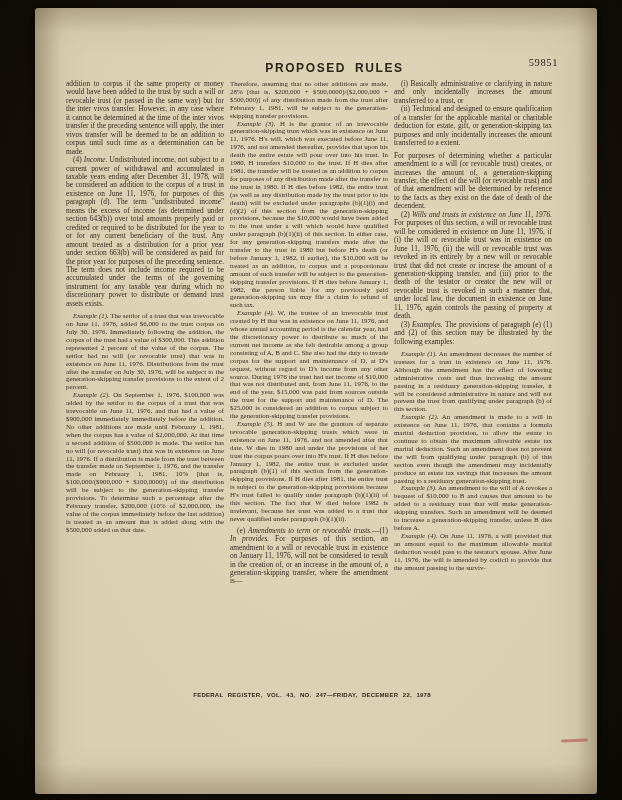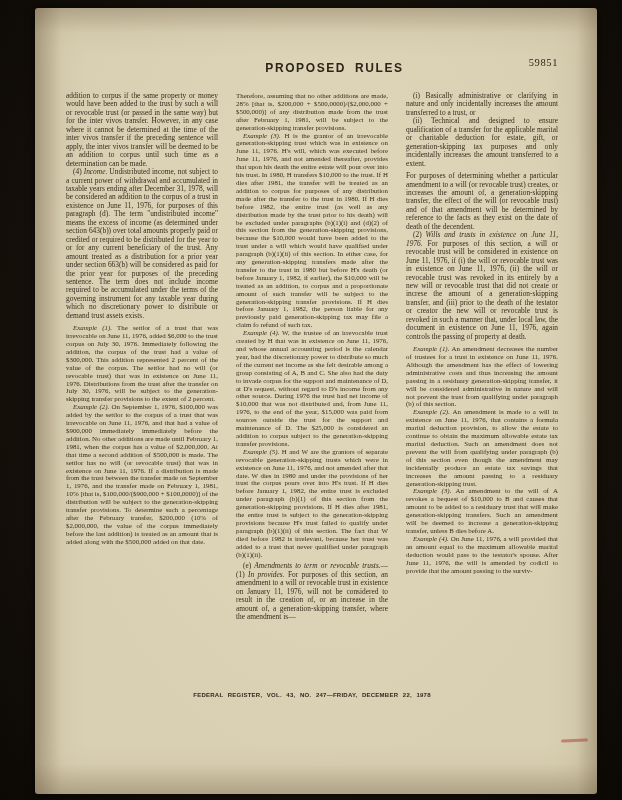--- a/index.html
+++ b/index.html
@@ -30,21 +30,21 @@
     font-family:"Liberation Sans", sans-serif; font-weight:bold;
     font-size:12px; letter-spacing:1.6px; word-spacing:4px; color:#2d251a;
     white-space:nowrap;
     padding-left:45px;
   }
   .page-number{
     position:absolute; right:0; top:-1px;
     font-family:"Liberation Serif", serif; font-weight:normal;
     font-size:10.5px; letter-spacing:.6px; color:#2d251a;
   }
-  .columns{ display:flex; gap:18px; margin-top:18px; }
+  .columns{ display:flex; gap:6px; margin-top:6px; }
   .col{ width:158px; height:618px; overflow:hidden; }
   .para{
     margin:0; text-align:justify; text-indent:7px; color:var(--ink);
     hyphens:auto; -webkit-hyphens:auto;
   }
   .para i{ font-style:italic; }
   .body{ font-size:7.4px; line-height:8.45px; }
   .example{ font-size:6.9px; line-height:7.9px; }
   .noindent{ text-indent:0; }
   .spaced{ margin-top:4px; }
@@ -80,20 +80,21 @@
           <p class="para example"><i>Example (3).</i><span> H is the grantor of an irrevocable generation-skipping trust which was in existence on June 11, 1976. H's will, which was executed before June 11, 1976, and not amended thereafter, provides that upon his death the entire estate will pour over into his trust. In 1980, H transfers $10,000 to the trust. If H dies after 1981, the transfer will be treated as an addition to corpus for purposes of any distribution made after the transfer to the trust in 1980. If H dies before 1982, the entire trust (as well as any distribution made by the trust prior to his death) will be excluded under paragraphs (b)(1)(i) and (d)(2) of this section from the generation-skipping provisions, because the $10,000 would have been added to the trust under a will which would have qualified under paragraph (b)(1)(ii) of this section. In either case, for any generation-skipping transfers made after the transfer to the trust in 1980 but before H's death (or before January 1, 1982, if earlier), the $10,000 will be treated as an addition, to corpus and a proportionate amount of such transfer will be subject to the generation-skipping transfer provisions. If H dies before January 1, 1982, the person liable for any previously paid generation-skipping tax may file a claim fo refund of such tax.</span></p>
           <p class="para example"><i>Example (4).</i><span> W, the trustee of an irrevocable trust created by H that was in existence on June 11, 1976, and whose annual accounting period is the calendar year, had the discretionary power to distribute so much of the current net income as she felt desirable among a group consisting of A, B and C. She also had the duty to invade corpus for the support and maintenance of D, at D's request, without regard to D's income from any other source. During 1976 the trust had net income of $10,000 that was not distributed and, from June 11, 1976, to the end of the year, $15,000 was paid from sources outside the trust for the support and maintenance of D. The $25,000 is considered an addition to corpus subject to the generation-skipping transfer provisions.</span></p>
           <p class="para example"><i>Example (5).</i><span> H and W are the grantors of separate revocable generation-skipping trusts which were in existence on June 11, 1976, and not amended after that date. W dies in 1980 and under the provisions of her trust the corpus pours over into H's trust. If H dies before January 1, 1982, the entire trust is excluded under paragraph (b)(1) of this section from the generation-skipping provisions. If H dies after 1981, the entire trust is subject to the generation-skipping provisions because H's trust failed to qualify under paragraph (b)(1)(ii) of this section. The fact that W died before 1982 is irrelevant, because her trust was added to a trust that never qualified under paragraph (b)(1)(ii).</span></p>
           <p class="para body spaced"><span>(e) </span><i>Amendments to term or revocable trusts.</i><span>—(1) </span><i>In provides.</i><span> For purposes of this section, an amendment to a will or revocable trust in existence on January 11, 1976, will not be considered to result in the creation of, or an increase in the amount of, a generation-skipping transfer, where the amendment is—</span></p>
         </div>
       <div class="col">
           <p class="para body"><span>(i) Basically administrative or clarifying in nature and only incidentally increases the amount transferred to a trust, or</span></p>
           <p class="para body"><span>(ii) Technical and designed to ensure qualification of a transfer for the applicable marital or charitable deduction for estate, gift, or generation-skipping tax purposes and only incidentally increases the amount transferred to a extent.</span></p>
           <p class="para body noindent spaced"><span>For purposes of determining whether a particular amendment to a will (or revocable trust) creates, or increases the amount of, a generation-skipping transfer, the effect of the will (or revocable trust) and of that amendment will be determined by reference to the facts as they exist on the date of death of the decendent.</span></p>
           <p class="para body"><span>(2) </span><i>Wills and trusts in existence on June 11, 1976.</i><span> For purposes of this section, a will or revocable trust will be considered in existence on June 11, 1976, if (i) the will or revocable trust was in existence on June 11, 1976, (ii) the will or revocable trust was revoked in its entirely by a new will or revocable trust that did not create or increse the amount of a generation-skipping transfer, and (iii) prior to the death of the testator or creator the new will or revocable trust is revoked in such a manner that, under local law, the document in existence on June 11, 1976, again controls the passing of property at death.</span></p>
+          <p class="para body"><span>(3) </span><i>Examples.</i><span> The provisions of paragraph (e) (1) and (2) of this section may be illustrated by the following examples:</span></p>
           <p class="para example spaced"><i>Example (1).</i><span> An amendment decreases the number of trustees for a trust in existence on June 11, 1976. Although the amendment has the effect of lowering administrative costs and thus increasing the amount passing in a residuary generation-skipping transfer, it will be considered administrative in nature and will not prevent the trust from qualifying under paragraph (b) of this section.</span></p>
           <p class="para example"><i>Example (2).</i><span> An amendment is made to a will in existence on June 11, 1976, that contains a formula marital deduction provision, to allow the estate to continue to obtain the maximum allowable estate tax marital deduction. Such an amendment does not prevent the will from qualifying under paragraph (b) of this section even though the amendment may incidentally produce an estate tax savings that increases the amount passing to a residuary generation-skipping trust.</span></p>
           <p class="para example"><i>Example (3).</i><span> An amendment to the will of A revokes a bequest of $10,000 to B and causes that amount to be added to a residuary trust that will make generation-skipping transfers. Such an amendment will be deemed to increase a generation-skipping transfer, unless B dies before A.</span></p>
           <p class="para example"><i>Example (4).</i><span> On June 11, 1976, a will provided that an amount equal to the maximum allowable marital deduction would pass to the testator's spouse. After June 11, 1976, the will is amended by codicil to provide that the amount passing to the surviv-</span></p>
         </div>
     </div>
   </div>
   <div class="footer">FEDERAL REGISTER, VOL. 43, NO. 247—FRIDAY, DECEMBER 22, 1978</div>
   <div class="smudge"></div>
 </div>

